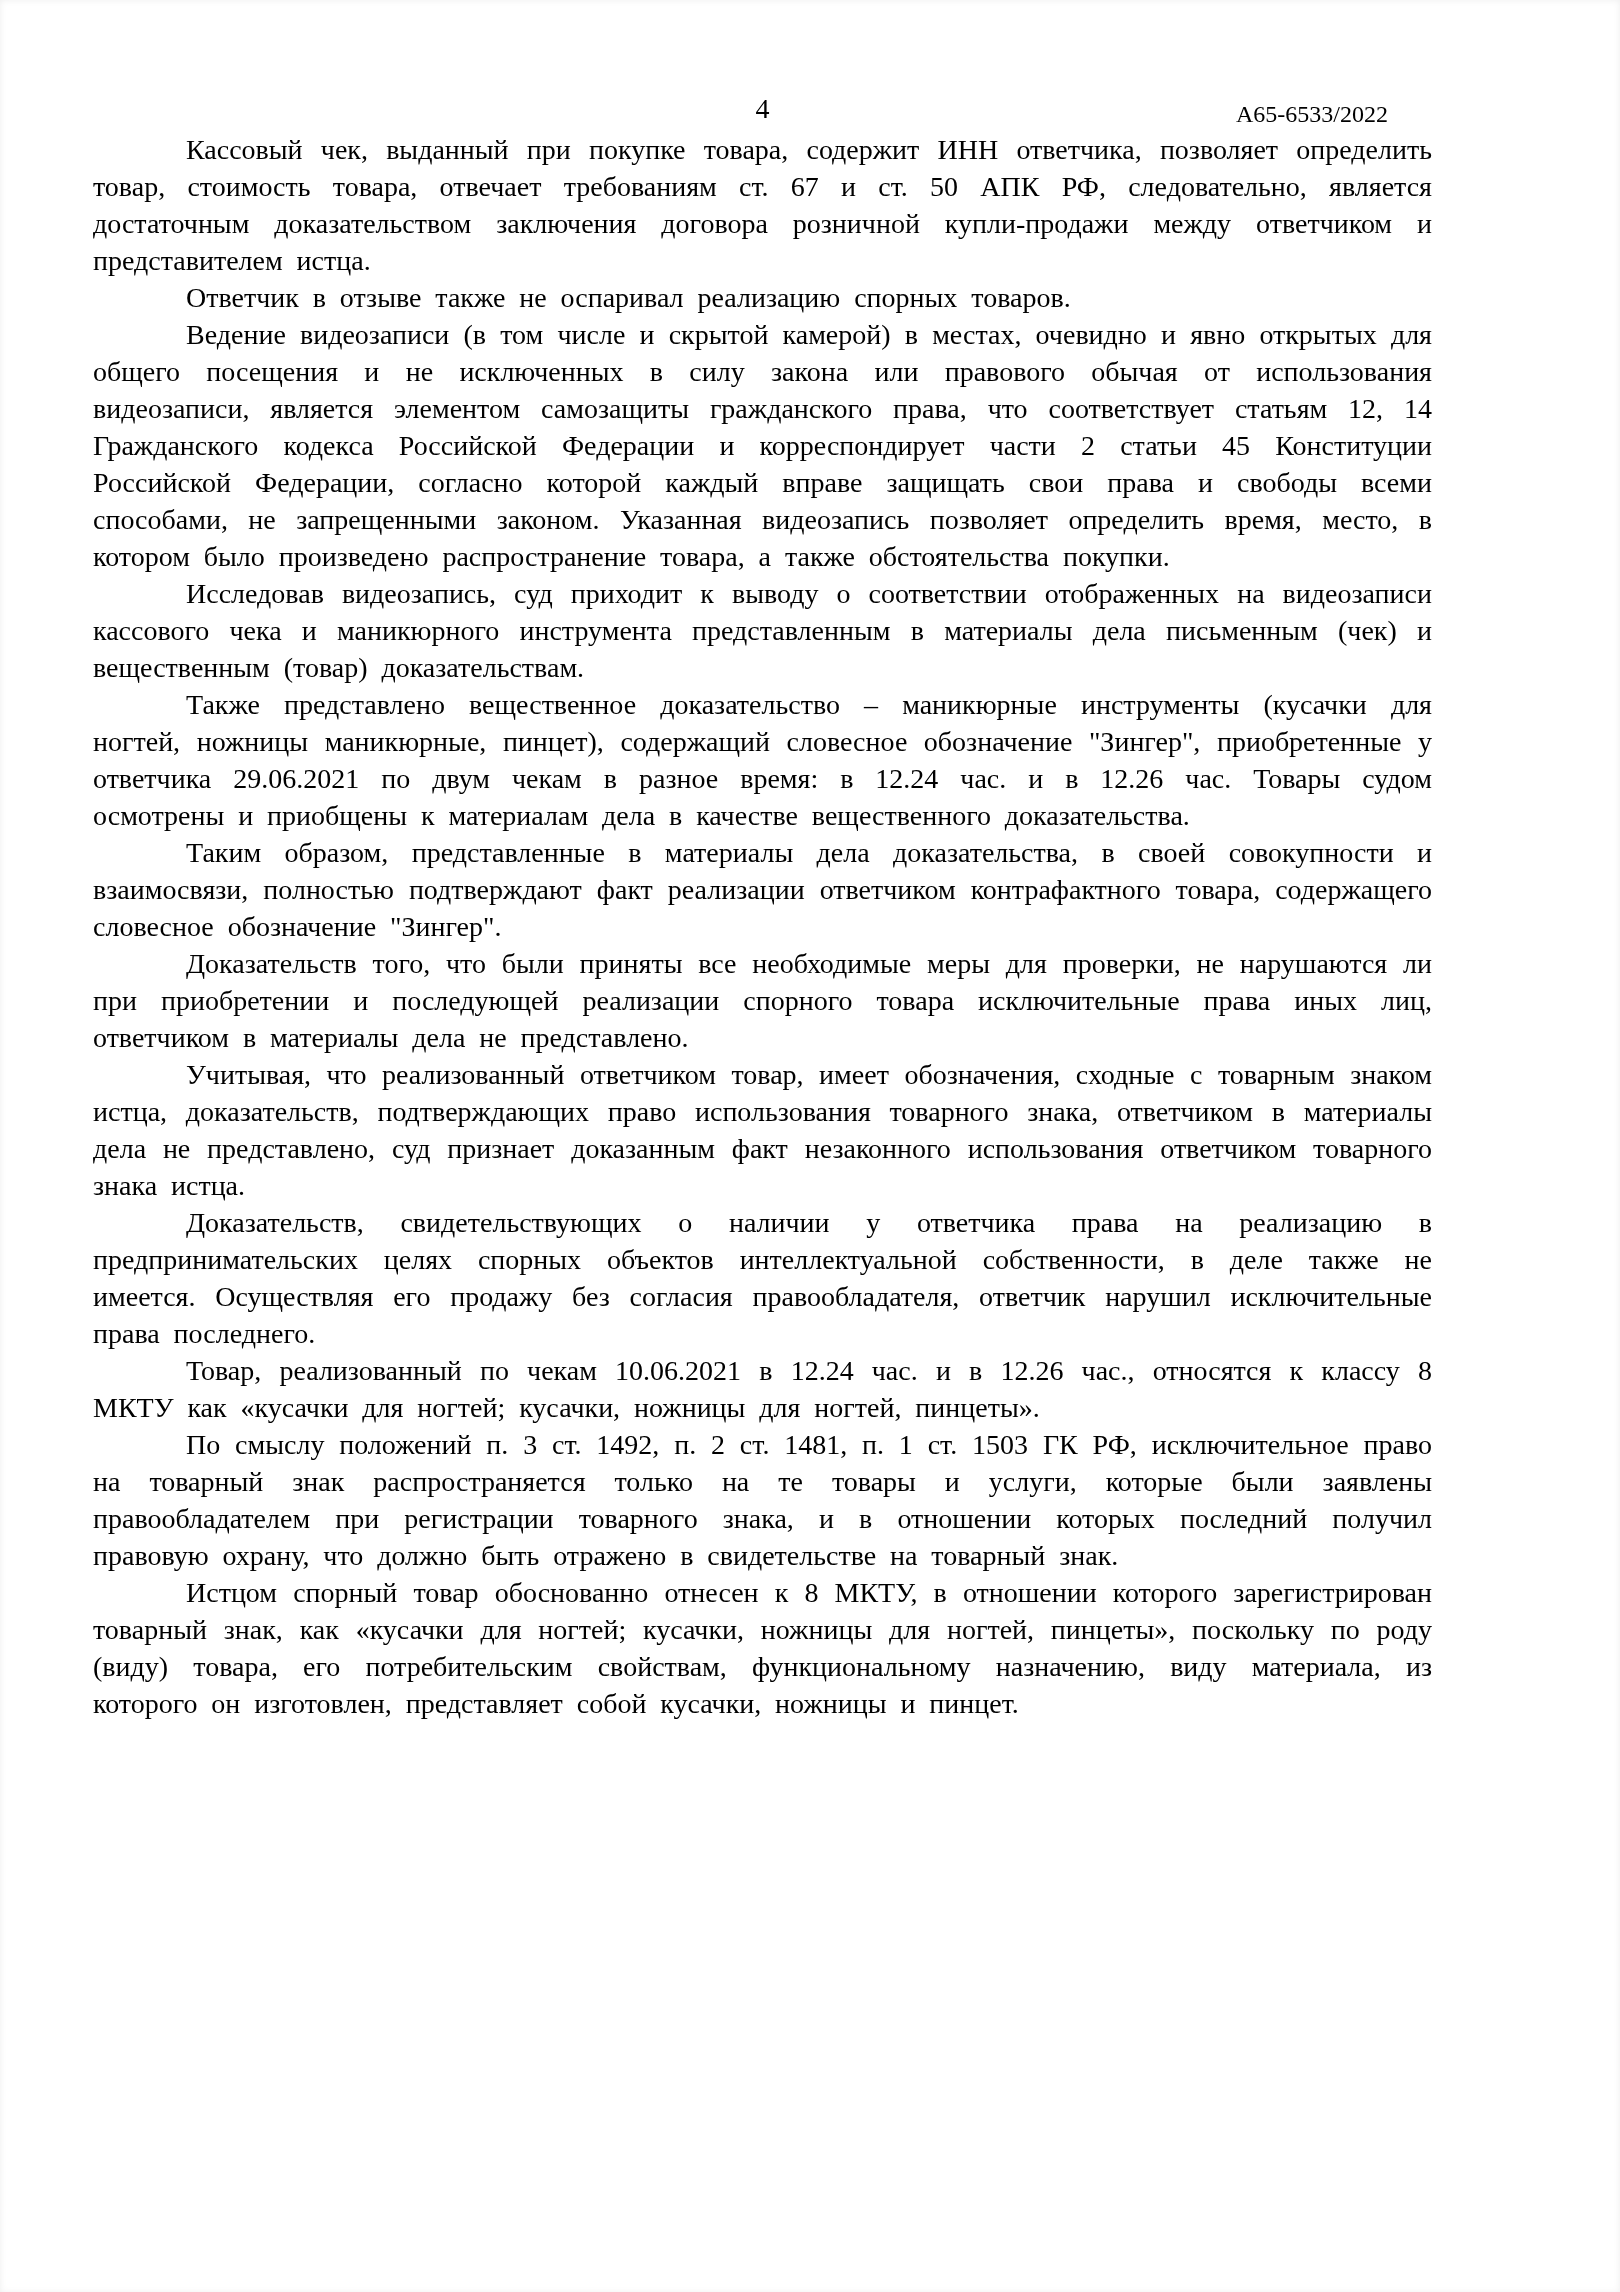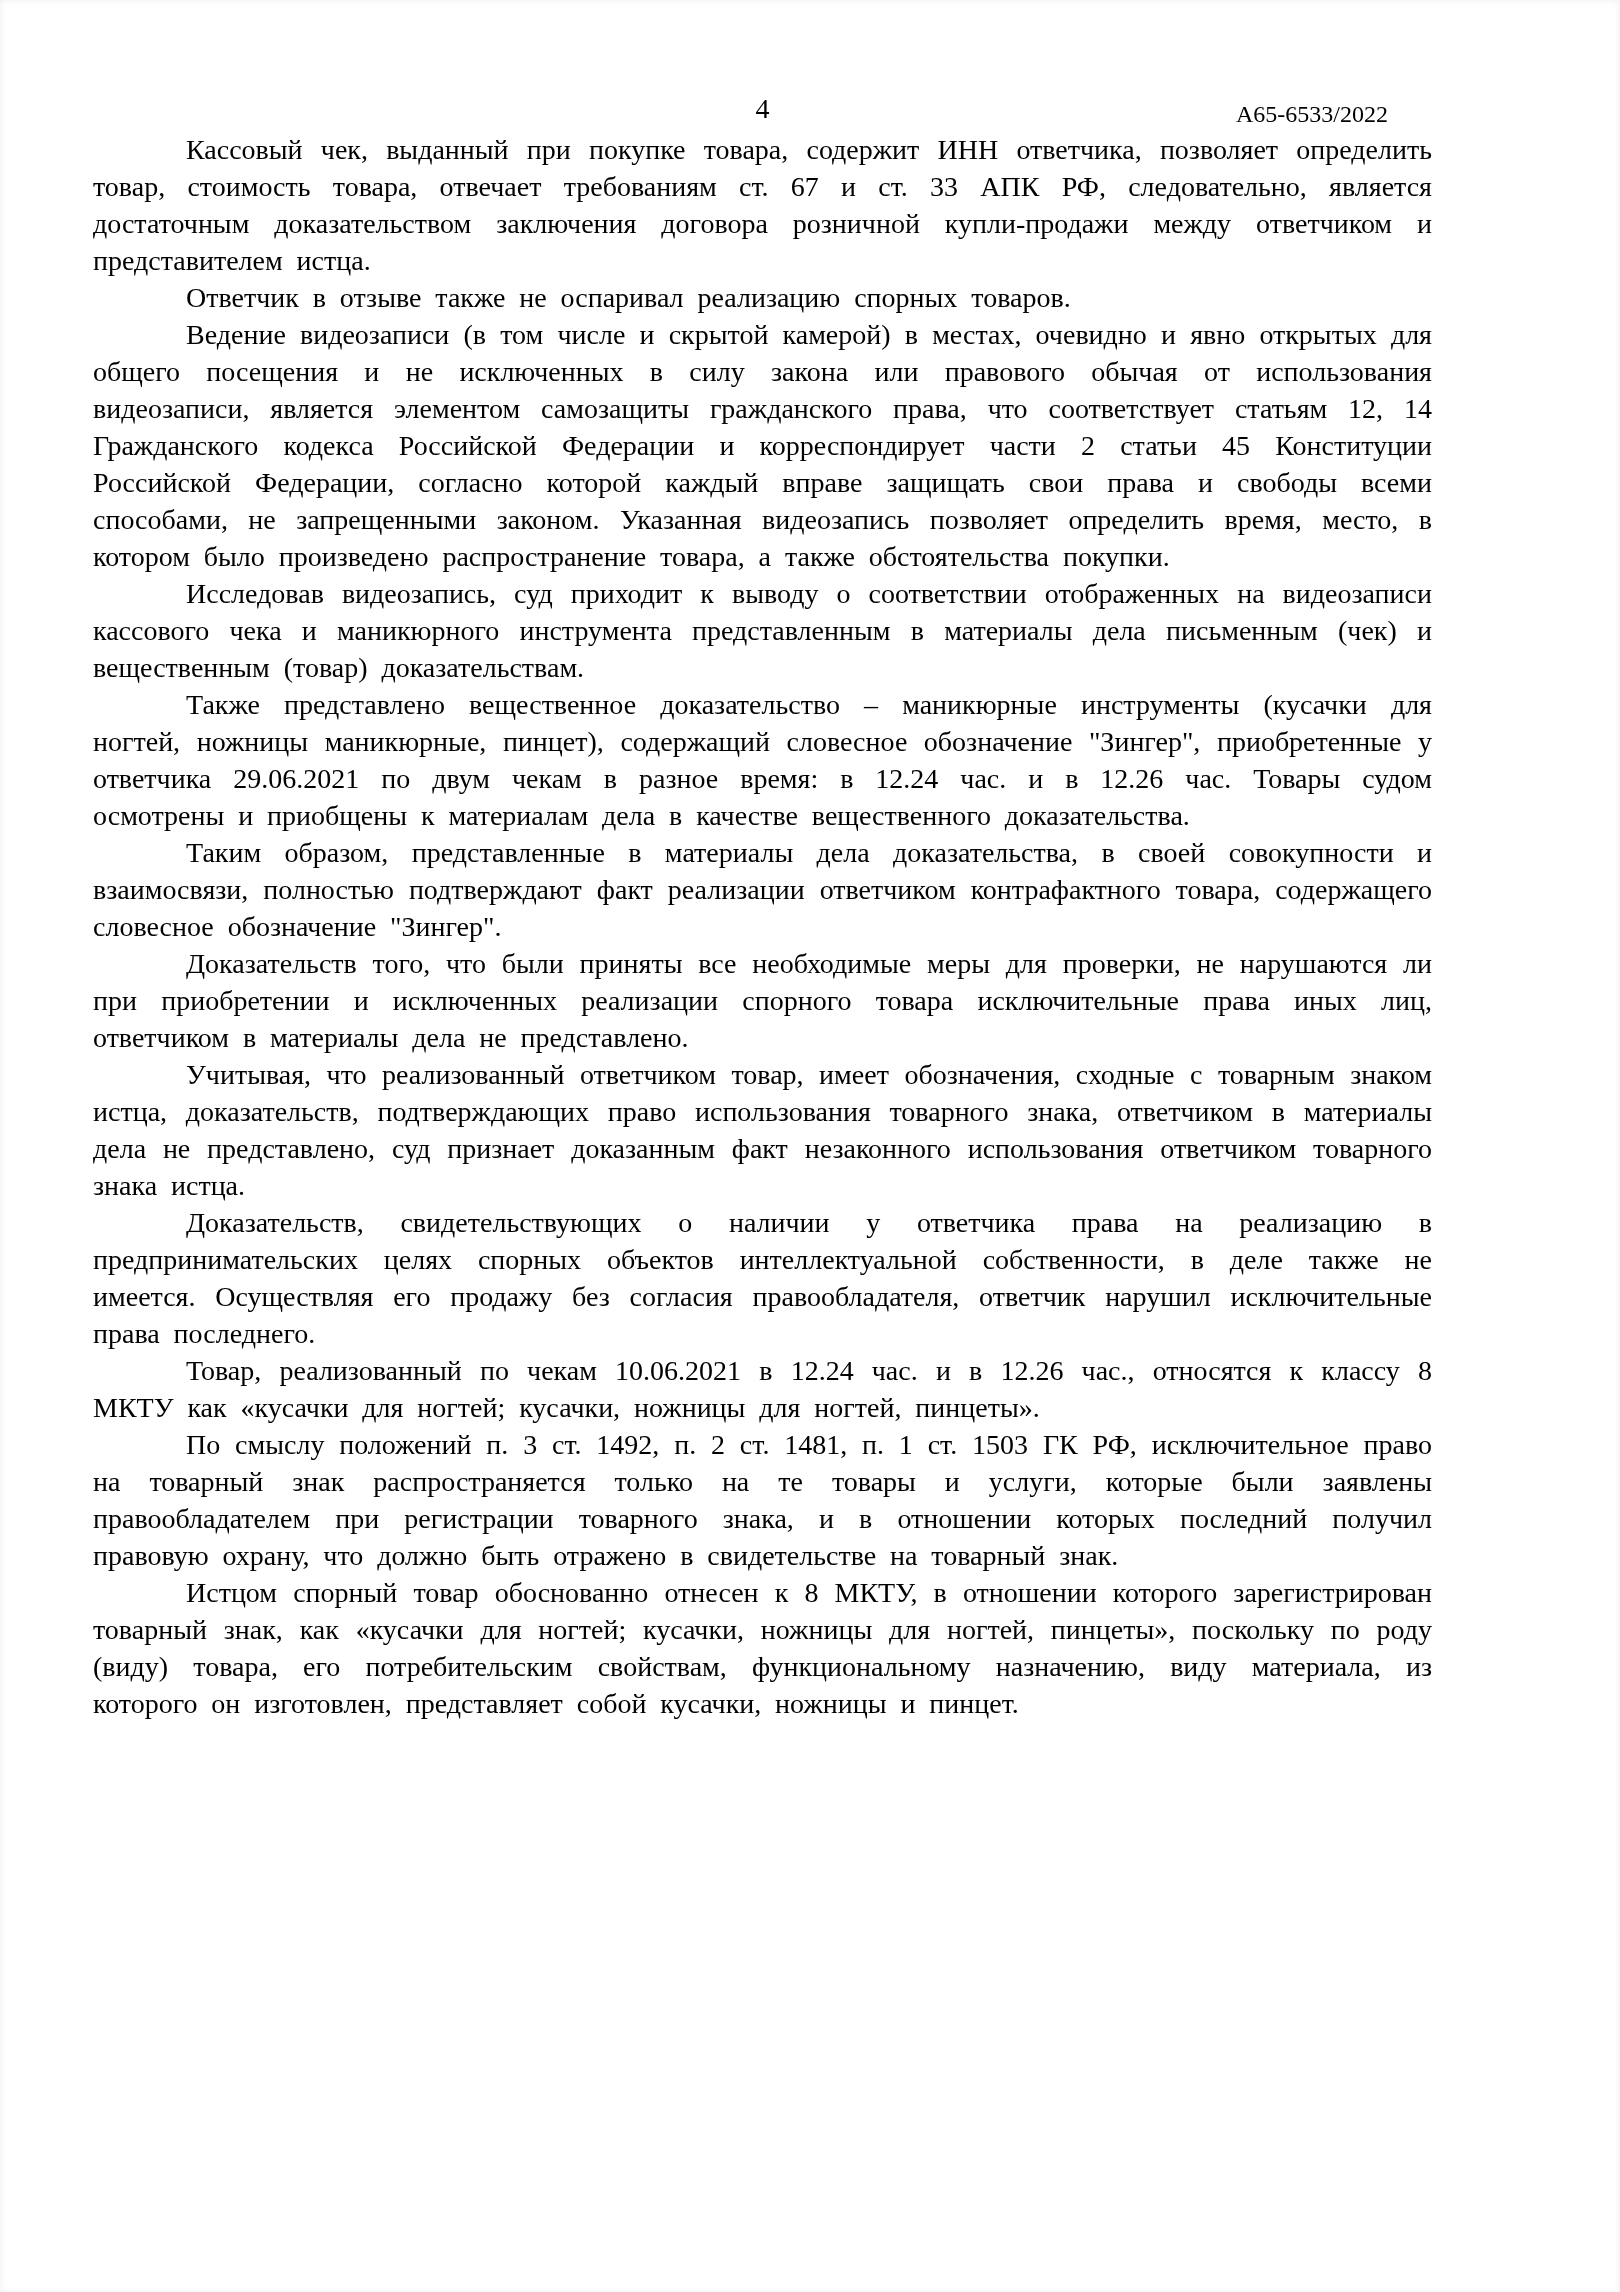--- a/index.html
+++ b/index.html
@@ -48,27 +48,27 @@
 </style>
 </head>
 <body>
 
 <div class="page">
   <div class="content">
     <div class="header">
       <span class="page-num">4</span>
       <span class="case-num">А65-6533/2022</span>
     </div>
-    <p>Кассовый чек, выданный при покупке товара, содержит ИНН ответчика, позволяет определить товар, стоимость товара, отвечает требованиям ст. 67 и ст. 33 АПК РФ, следовательно, является достаточным доказательством заключения договора розничной купли-продажи между ответчиком и представителем истца.</p>
+    <p>Кассовый чек, выданный при покупке товара, содержит ИНН ответчика, позволяет определить товар, стоимость товара, отвечает требованиям ст. 67 и ст. 50 АПК РФ, следовательно, является достаточным доказательством заключения договора розничной купли-продажи между ответчиком и представителем истца.</p>
     <p>Ответчик в отзыве также не оспаривал реализацию спорных товаров.</p>
     <p>Ведение видеозаписи (в том числе и скрытой камерой) в местах, очевидно и явно открытых для общего посещения и не исключенных в силу закона или правового обычая от использования видеозаписи, является элементом самозащиты гражданского права, что соответствует статьям 12, 14 Гражданского кодекса Российской Федерации и корреспондирует части 2 статьи 45 Конституции Российской Федерации, согласно которой каждый вправе защищать свои права и свободы всеми способами, не запрещенными законом. Указанная видеозапись позволяет определить время, место, в котором было произведено распространение товара, а также обстоятельства покупки.</p>
     <p>Исследовав видеозапись, суд приходит к выводу о соответствии отображенных на видеозаписи кассового чека и маникюрного инструмента представленным в материалы дела письменным (чек) и вещественным (товар) доказательствам.</p>
     <p>Также представлено вещественное доказательство – маникюрные инструменты (кусачки для ногтей, ножницы маникюрные, пинцет), содержащий словесное обозначение "Зингер", приобретенные у ответчика 29.06.2021 по двум чекам в разное время: в 12.24 час. и в 12.26 час. Товары судом осмотрены и приобщены к материалам дела в качестве вещественного доказательства.</p>
     <p>Таким образом, представленные в материалы дела доказательства, в своей совокупности и взаимосвязи, полностью подтверждают факт реализации ответчиком контрафактного товара, содержащего словесное обозначение "Зингер".</p>
-    <p>Доказательств того, что были приняты все необходимые меры для проверки, не нарушаются ли при приобретении и исключенных реализации спорного товара исключительные права иных лиц, ответчиком в материалы дела не представлено.</p>
+    <p>Доказательств того, что были приняты все необходимые меры для проверки, не нарушаются ли при приобретении и последующей реализации спорного товара исключительные права иных лиц, ответчиком в материалы дела не представлено.</p>
     <p>Учитывая, что реализованный ответчиком товар, имеет обозначения, сходные с товарным знаком истца, доказательств, подтверждающих право использования товарного знака, ответчиком в материалы дела не представлено, суд признает доказанным факт незаконного использования ответчиком товарного знака истца.</p>
     <p>Доказательств, свидетельствующих о наличии у ответчика права на реализацию в предпринимательских целях спорных объектов интеллектуальной собственности, в деле также не имеется. Осуществляя его продажу без согласия правообладателя, ответчик нарушил исключительные права последнего.</p>
     <p>Товар, реализованный по чекам 10.06.2021 в 12.24 час. и в 12.26 час., относятся к классу 8 МКТУ как «кусачки для ногтей; кусачки, ножницы для ногтей, пинцеты».</p>
     <p>По смыслу положений п. 3 ст. 1492, п. 2 ст. 1481, п. 1 ст. 1503 ГК РФ, исключительное право на товарный знак распространяется только на те товары и услуги, которые были заявлены правообладателем при регистрации товарного знака, и в отношении которых последний получил правовую охрану, что должно быть отражено в свидетельстве на товарный знак.</p>
     <p>Истцом спорный товар обоснованно отнесен к 8 МКТУ, в отношении которого зарегистрирован товарный знак, как «кусачки для ногтей; кусачки, ножницы для ногтей, пинцеты», поскольку по роду (виду) товара, его потребительским свойствам, функциональному назначению, виду материала, из которого он изготовлен, представляет собой кусачки, ножницы и пинцет.</p>
   </div>
 </div>
 
 
 </body></html>

